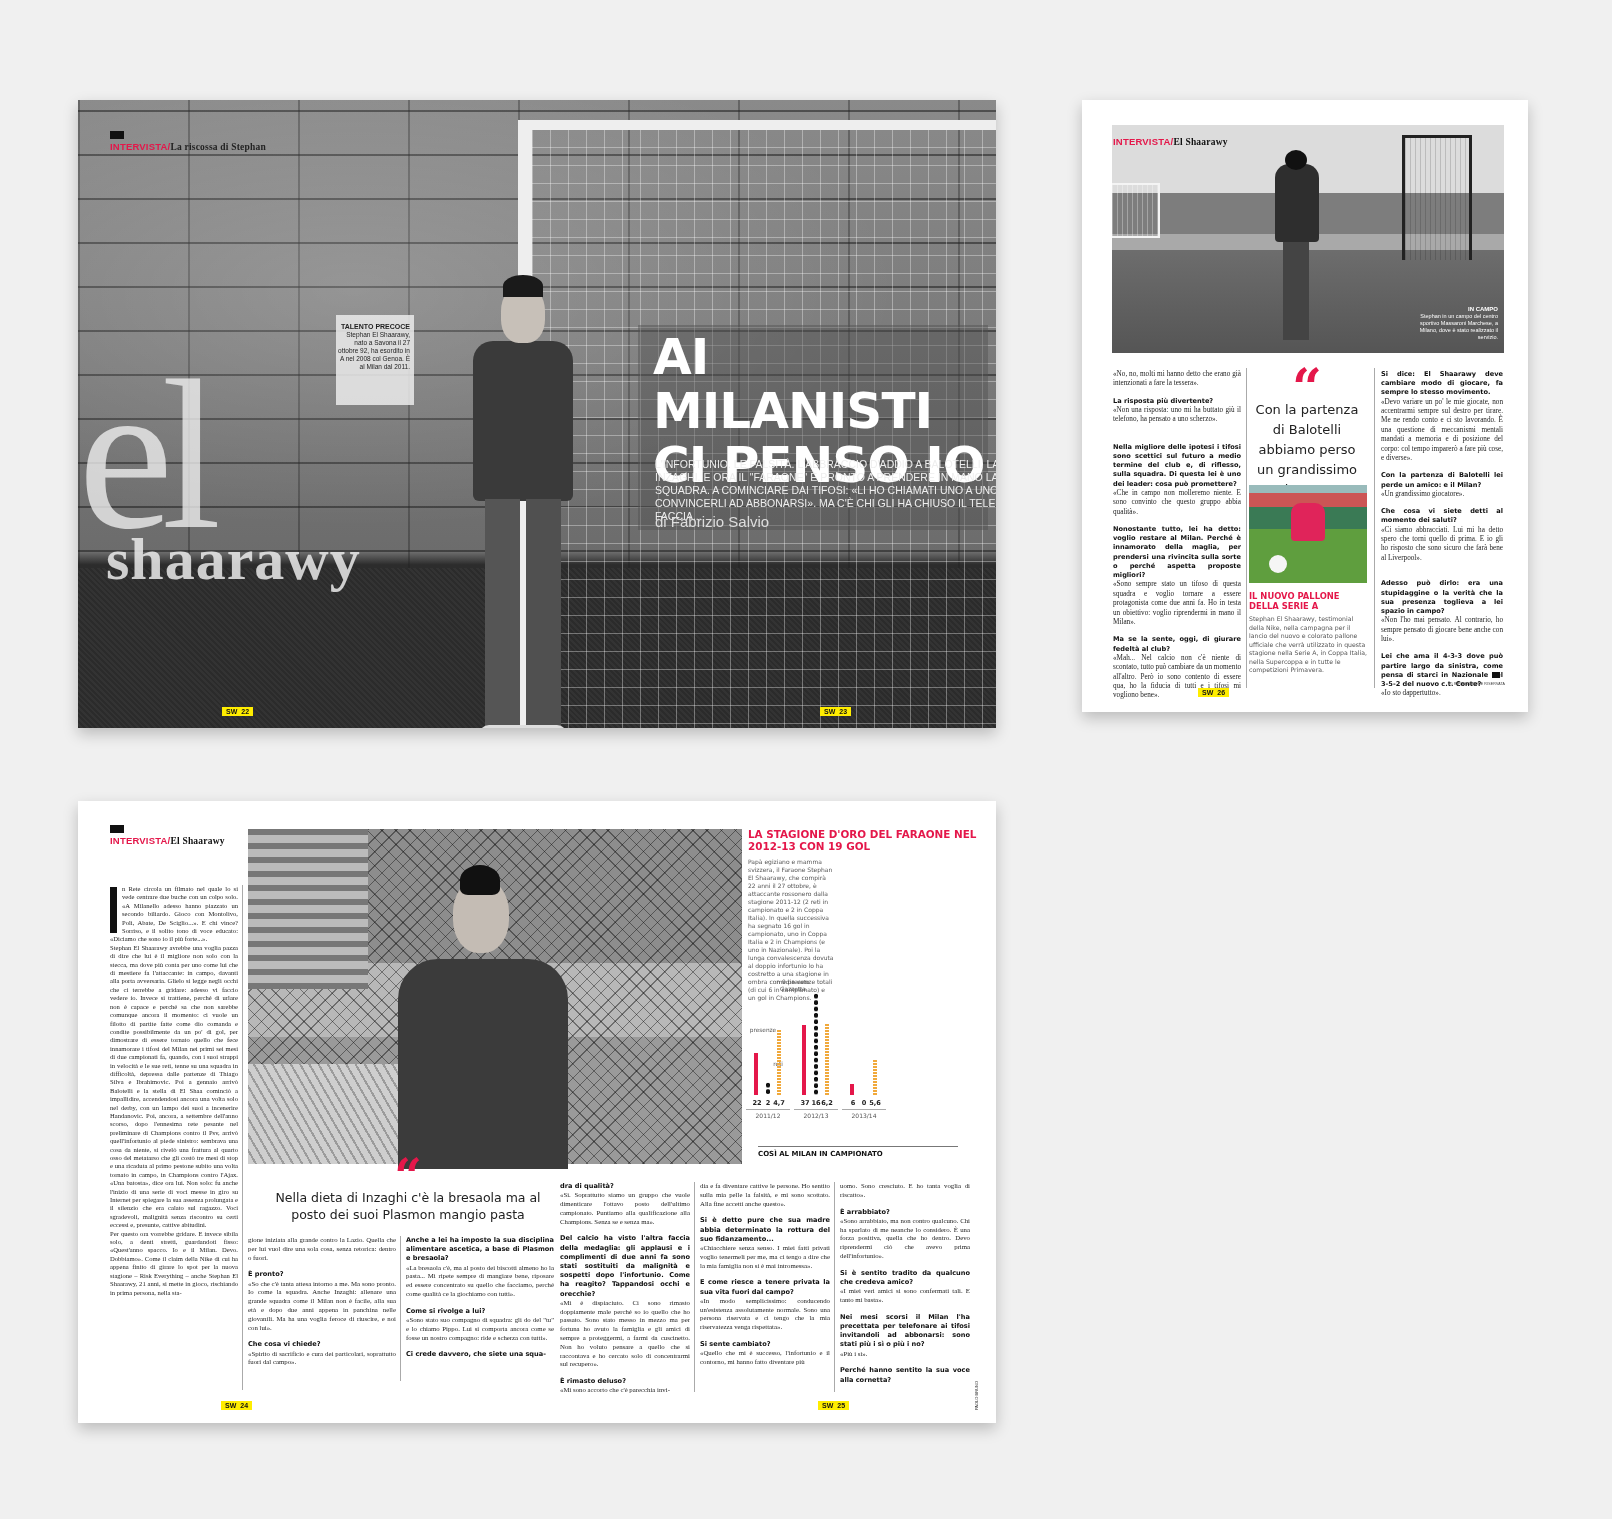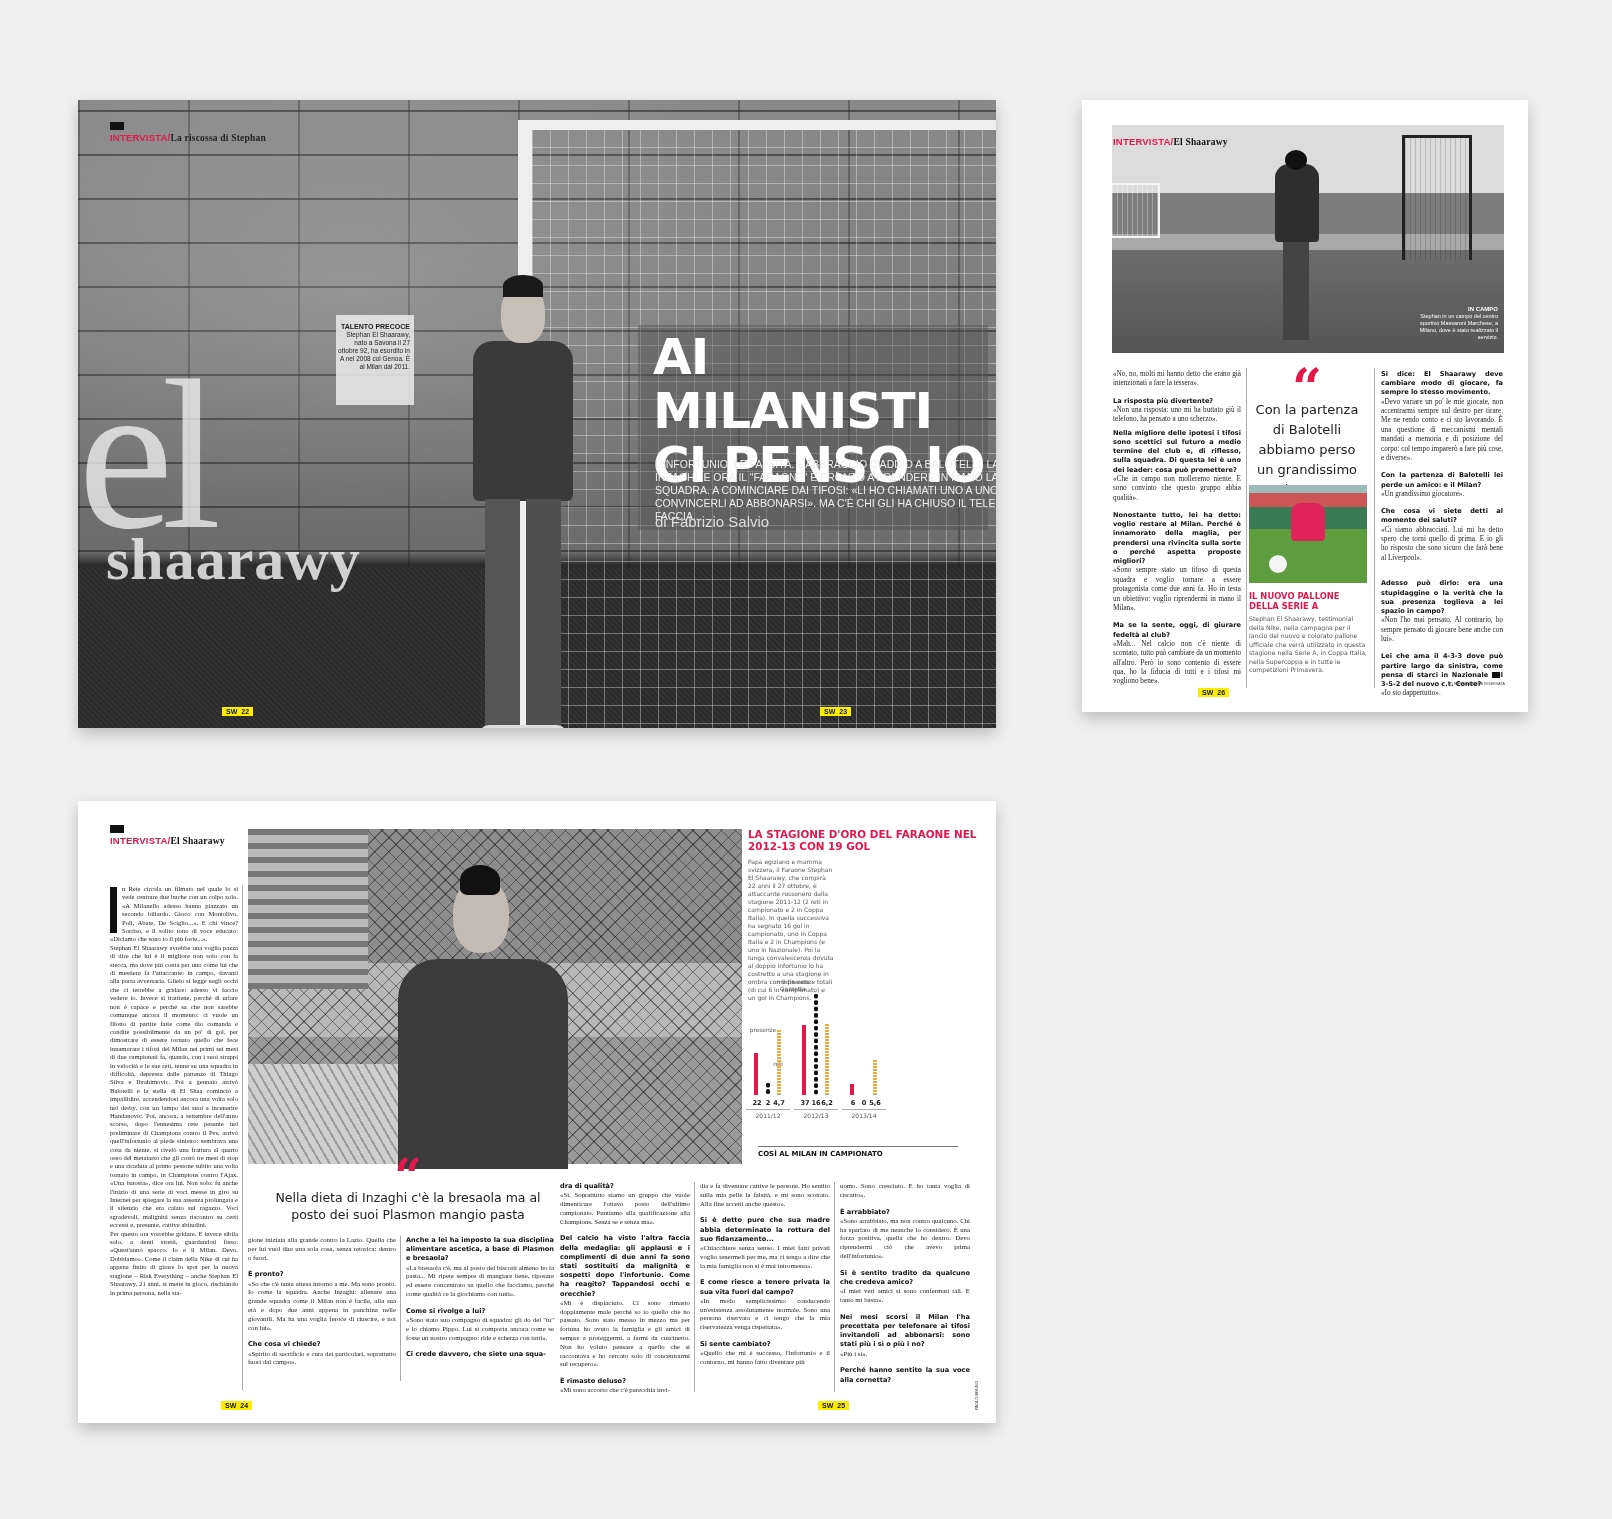--- a/index.html
+++ b/index.html
@@ -104,21 +104,21 @@
   <div class="ground"></div>
 
   <div class="goal"></div>
   <div class="player1">
     <div class="torso"></div>
       <div class="head"></div>
       <div class="hair"></div>
       <div class="legs"></div>
       <div class="shoes"></div>
   </div>
-  <div class="crumb" style="left:32px;top:22px">
+  <div class="crumb" style="left:32px;top:31px">
     <span class="mark"></span>
     <span class="red">INTERVISTA</span><span class="red">/</span><span class="ser">La riscossa di Stephan</span>
   </div>
   <div class="caption-box">
     <b>TALENTO PRECOCE</b>
     <span>Stephan El Shaarawy, nato a Savona il 27 ottobre 92, ha esordito in A nel 2008 col Genoa. È al Milan dal 2011.</span>
   </div>
   <div class="elbig">el</div>
   <div class="shaarawy">shaarawy</div>
   <div class="headline-wrap"></div>
@@ -146,21 +146,21 @@
       <span>Stephan in un campo del centro sportivo Massaroni Marchese, a Milano, dove è stato realizzato il servizio.</span>
     </div>
   </div>
   <div class="crumb" style="left:31px;top:36px">
     <span class="red">INTERVISTA</span><span class="red">/</span><span class="ser">El Shaarawy</span>
   </div>
 
   <div class="col" style="left:31px;top:270px;width:128px" id="p26c1">
       <div class="a" style="margin-bottom: 8px;">«No, no, molti mi hanno detto che erano già intenzionati a fare la tessera».</div>
       <div class="q">La risposta più divertente?</div>
-      <div class="a" style="margin-bottom: 4px;">«Non una risposta: uno mi ha buttato giù il telefono, ha pensato a uno scherzo».</div>
+      <div class="a" style="margin-bottom: 18px;">«Non una risposta: uno mi ha buttato giù il telefono, ha pensato a uno scherzo».</div>
       <div class="q">Nella migliore delle ipotesi i tifosi sono scettici sul futuro a medio termine del club e, di riflesso, sulla squadra. Di questa lei è uno dei leader: cosa può promettere?</div>
       <div class="a" style="margin-bottom: 8px;">«Che in campo non molleremo niente. E sono convinto che questo gruppo abbia qualità».</div>
       <div class="q">Nonostante tutto, lei ha detto: voglio restare al Milan. Perché è innamorato della maglia, per prendersi una rivincita sulla sorte o perché aspetta proposte migliori?</div>
       <div class="a" style="margin-bottom: 8px;">«Sono sempre stato un tifoso di questa squadra e voglio tornare a essere protagonista come due anni fa. Ho in testa un obiettivo: voglio riprendermi in mano il Milan».</div>
       <div class="q">Ma se la sente, oggi, di giurare fedeltà al club?</div>
       <div class="a" style="margin-bottom: 8px;">«Mah... Nel calcio non c'è niente di scontato, tutto può cambiare da un momento all'altro. Però io sono contento di essere qua, ho la fiducia di tutti e i tifosi mi vogliono bene».</div>
     </div>
   <div class="vrule" style="left:164px;top:268px;height:320px"></div>
   <div class="quote-mark">“</div>
   <div class="pull">Con la partenza di Balotelli abbiamo perso un grandissimo giocatore</div>

